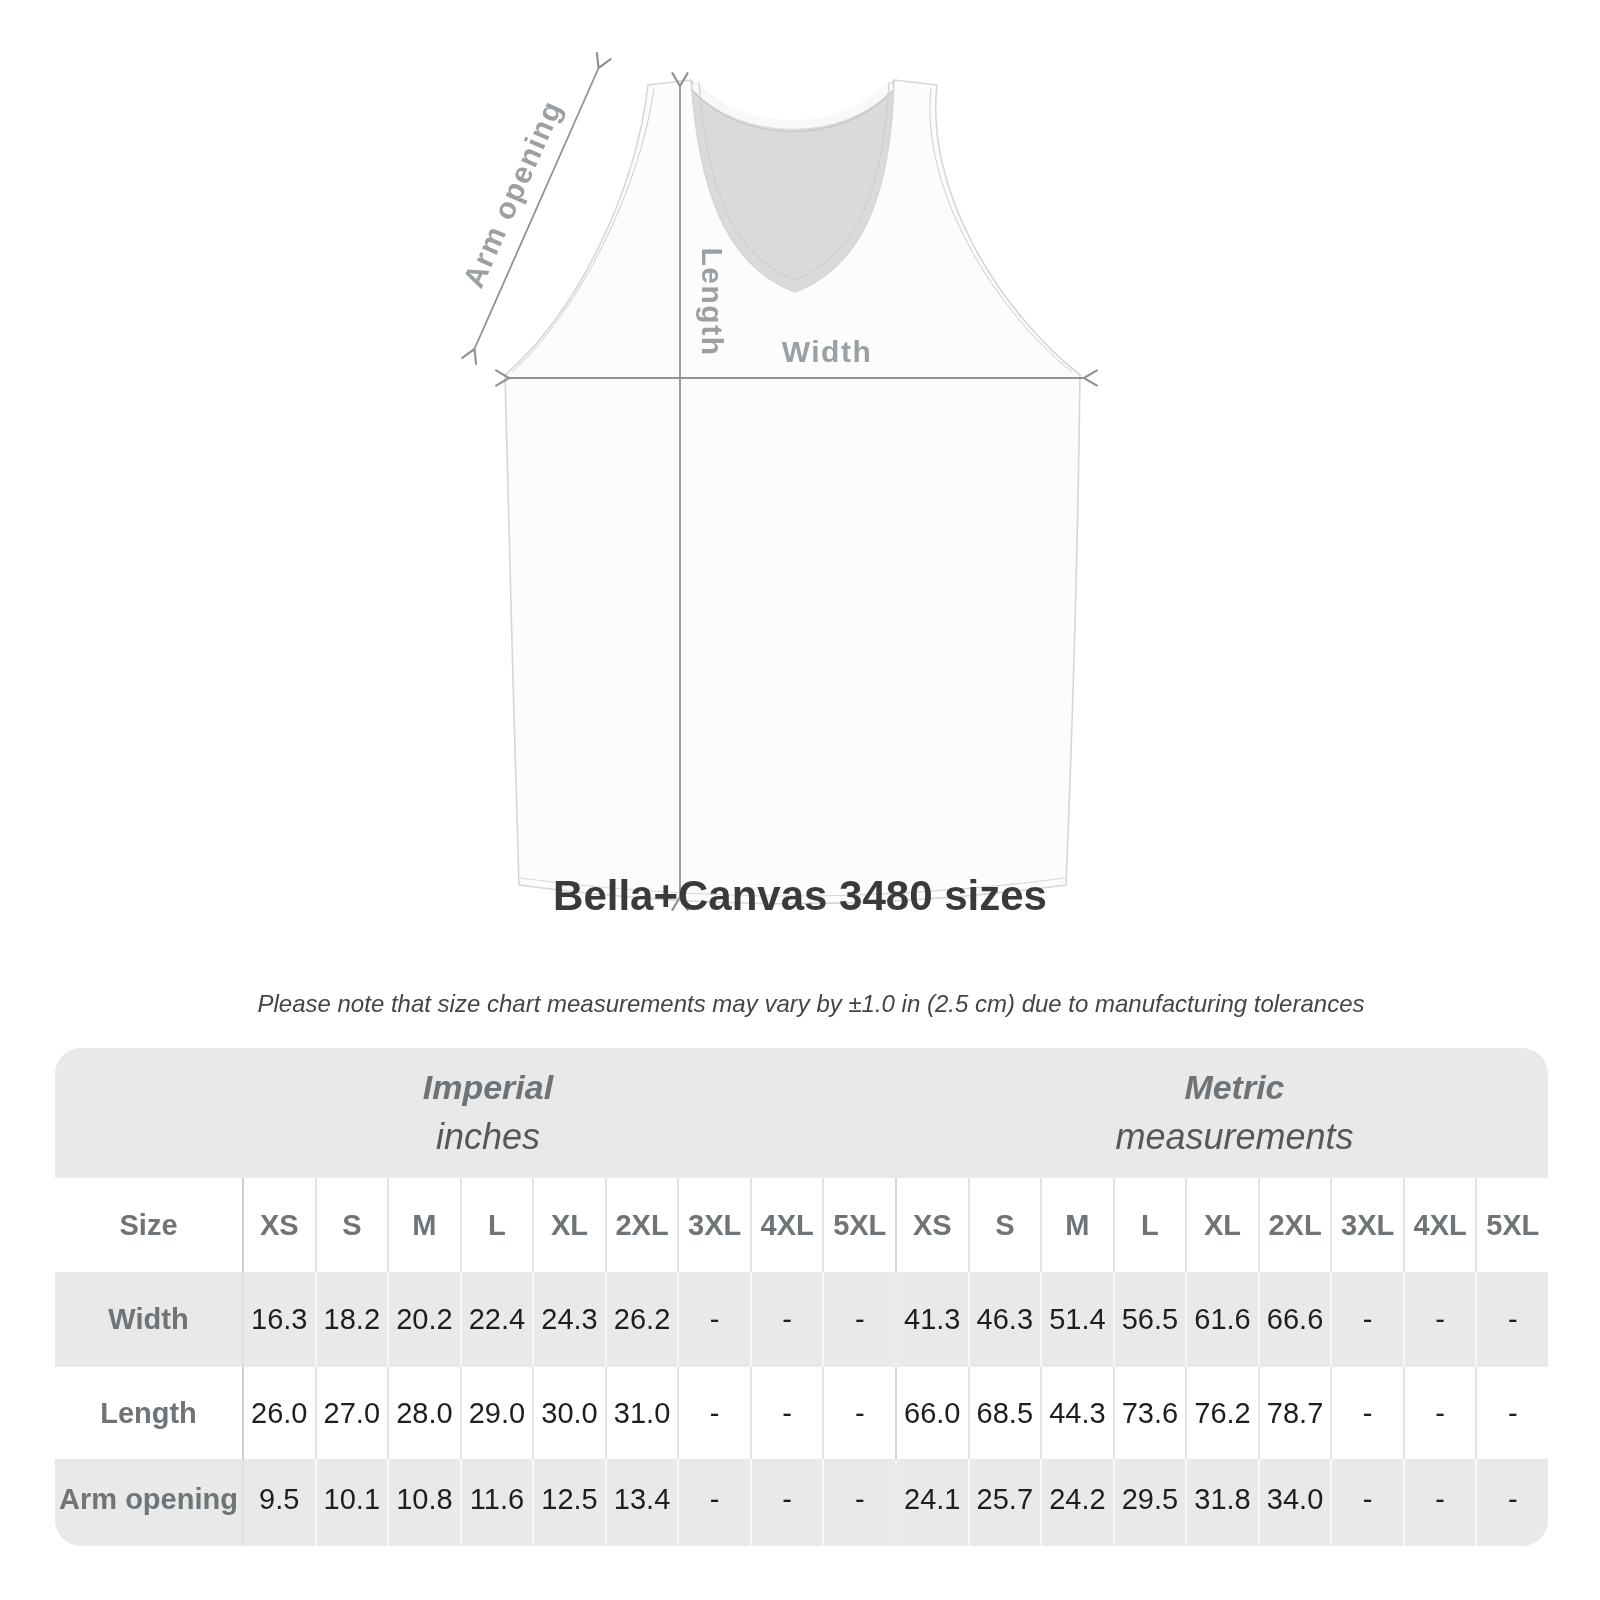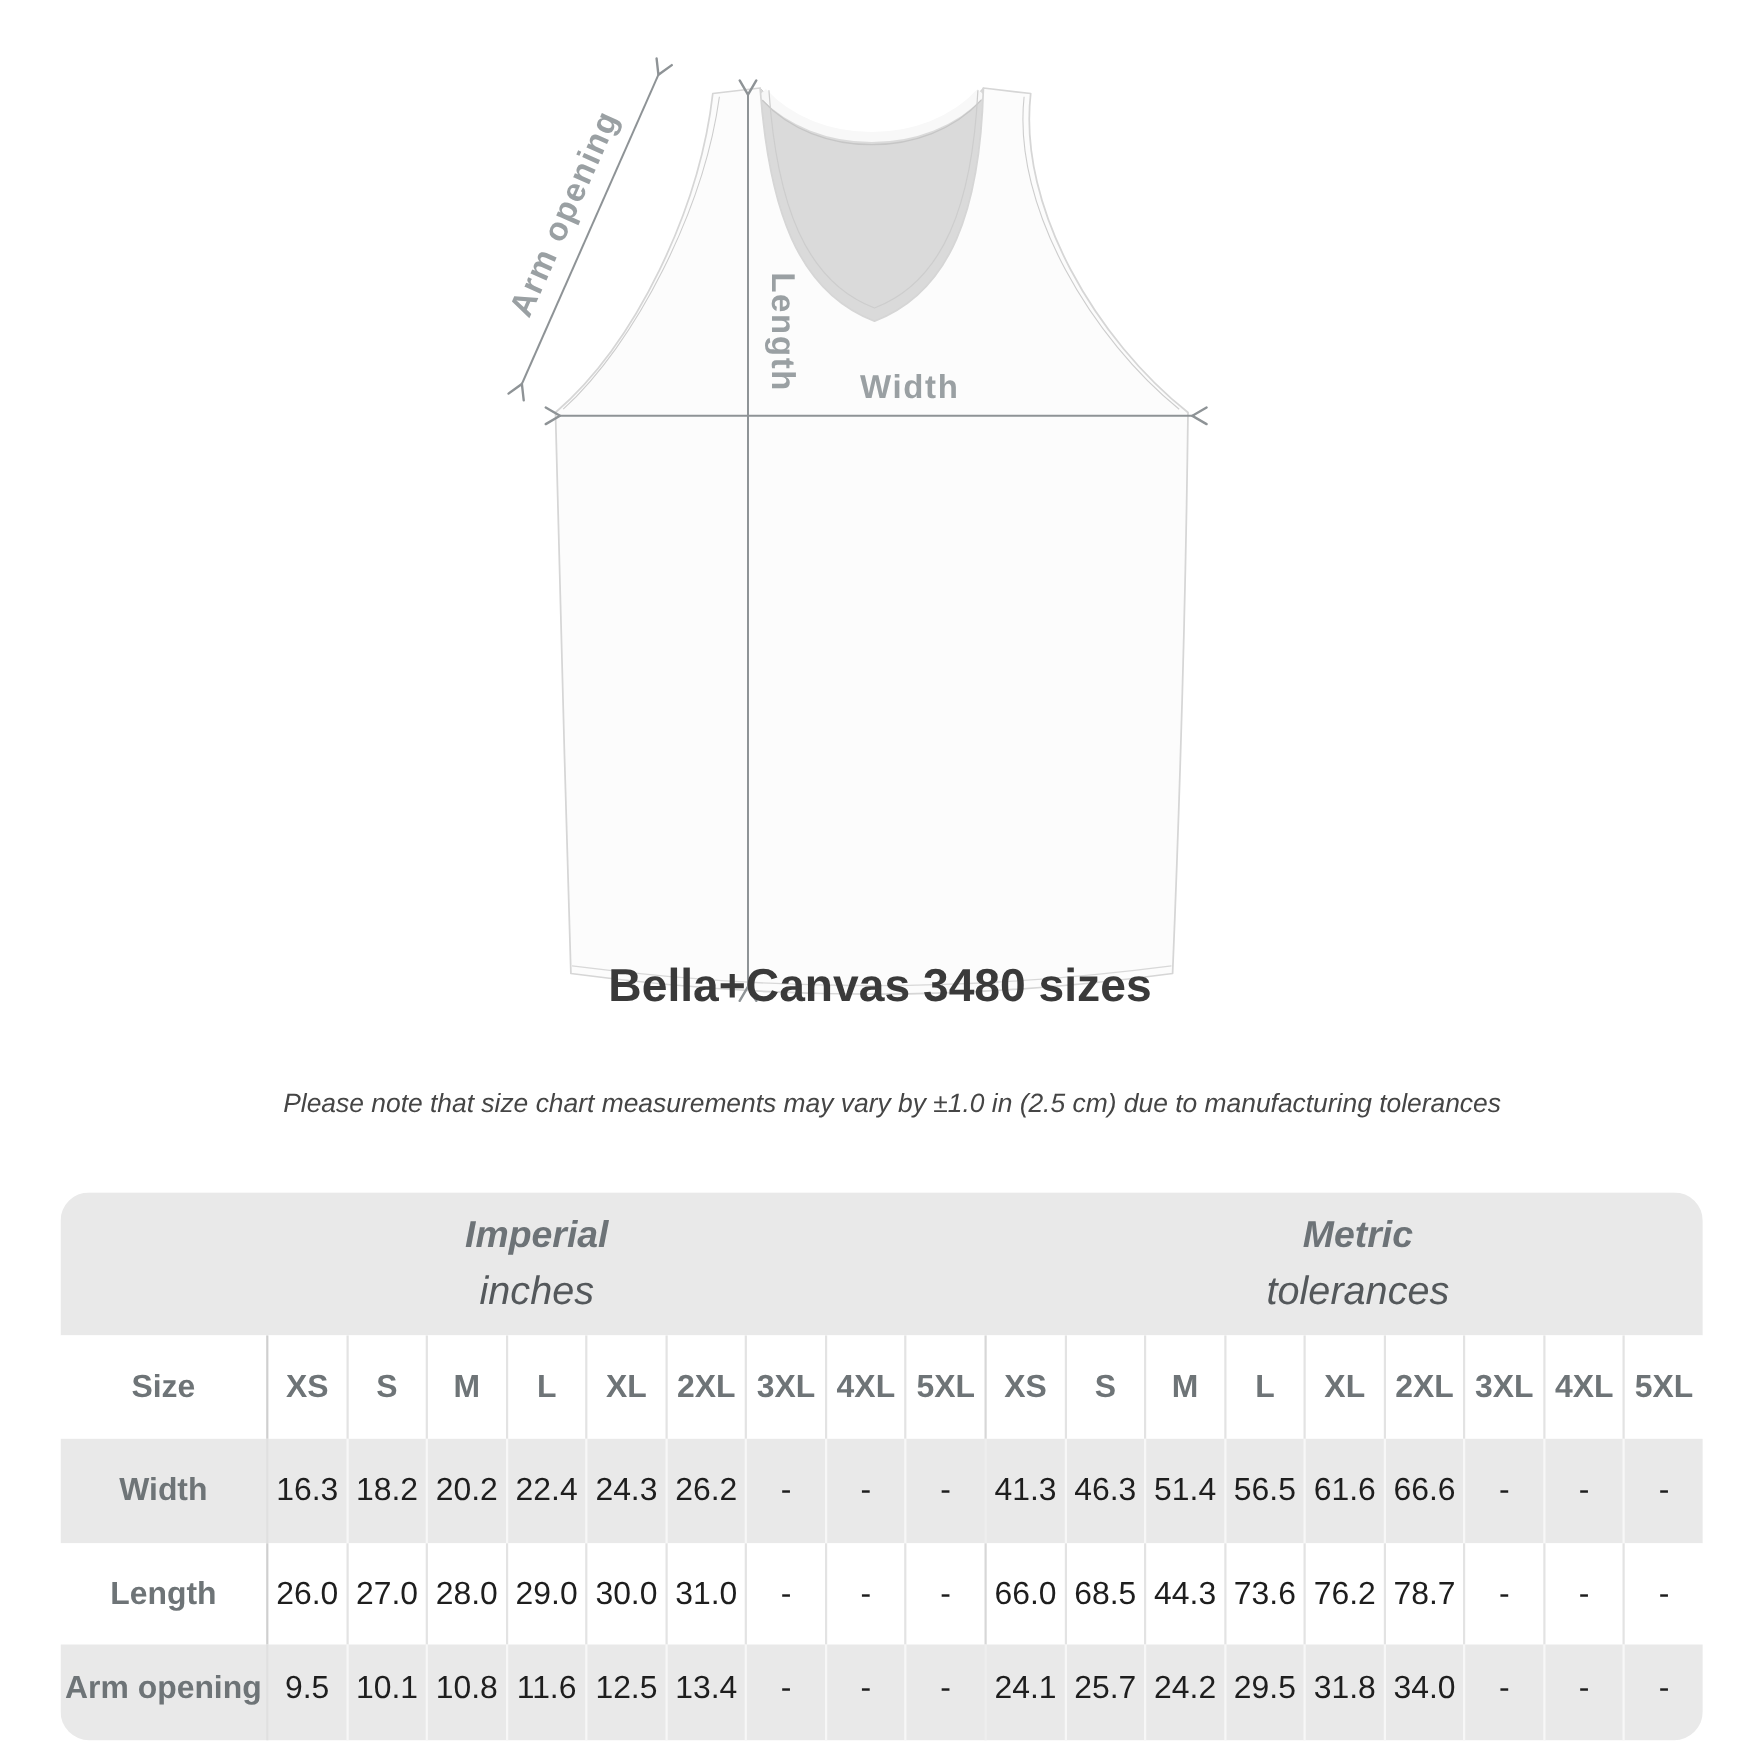--- a/index.html
+++ b/index.html
@@ -12,21 +12,21 @@
              font-size:30px;font-weight:bold;fill:#9aa0a3;letter-spacing:1.5px;}
 
   
   .title{position:absolute;left:0;top:872px;width:1600px;text-align:center;
          font-size:42px;font-weight:bold;color:#3a3a3a;letter-spacing:0;}
   .note{position:absolute;left:11px;top:990px;width:1600px;text-align:center;
         font-size:24px;font-style:italic;color:#454545;}
 
   
   .sizetable{position:absolute;left:55px;top:1048px;width:1493px;height:498px;
-             border-radius:26px;overflow:hidden;background:#fff;margin-top:36px;}
+             border-radius:26px;overflow:hidden;background:#fff;}
   .band{display:flex;height:130px;background:#e9e9e9;}
   .band-half{display:flex;flex-direction:column;align-items:center;justify-content:center;}
   .band-left{width:58%;}
   .band-right{width:42%;}
   .g-title{font-size:34px;font-weight:bold;font-style:italic;color:#6d7377;}
   .g-sub{font-size:36px;font-style:italic;color:#54585b;margin-top:9px;}
 
   .row{display:grid;grid-template-columns:187px repeat(18,1fr);}
   .size-row{height:94px;background:#fff;--div:#e3e3e3;}
   .row.white{background:#fff;--div:#e3e3e3;}
@@ -91,21 +91,21 @@
   <div class="note">Please note that size chart measurements may vary by ±1.0 in (2.5 cm) due to manufacturing tolerances</div>
 
   <div class="sizetable">
     <div class="band">
       <div class="band-half band-left">
         <div class="g-title">Imperial</div>
         <div class="g-sub">inches</div>
       </div>
       <div class="band-half band-right">
         <div class="g-title">Metric</div>
-        <div class="g-sub">tolerances</div>
+        <div class="g-sub">measurements</div>
       </div>
     </div>
     <div id="rows">
         <div class="row size-row">
           <div class="cell rlabel">Size</div>
           <div class="cell chead first">XS</div>
           <div class="cell chead">S</div>
           <div class="cell chead">M</div>
           <div class="cell chead">L</div>
           <div class="cell chead">XL</div>

